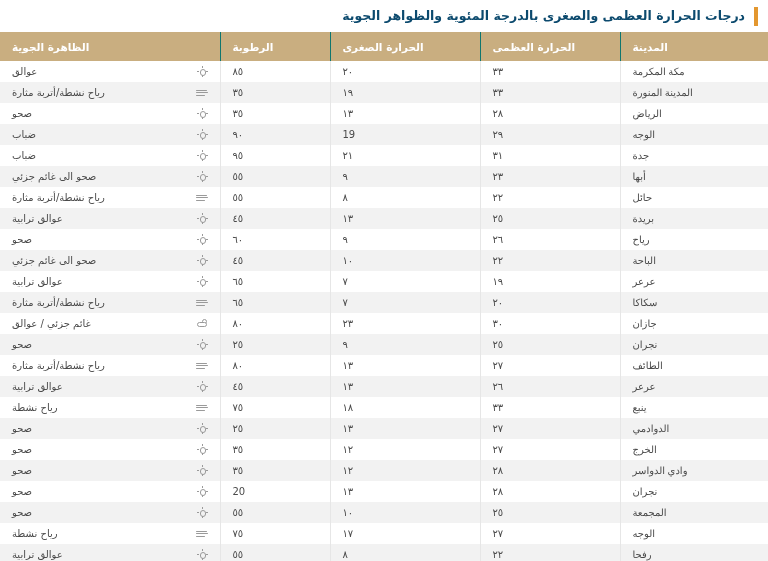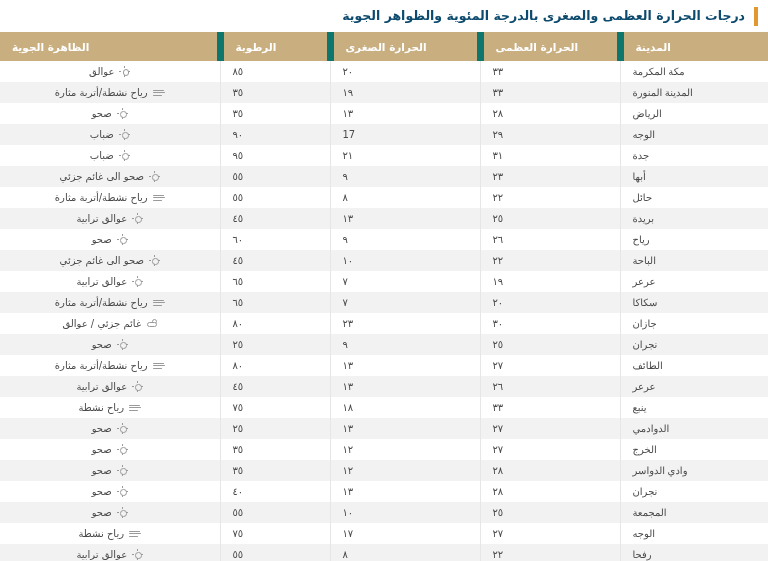--- a/index.html
+++ b/index.html
@@ -46,21 +46,21 @@
   }
   table.weather thead th {
     background: #C9AE80;
     color: #ffffff;
     font-size: 10.5px;
     font-weight: bold;
     height: 29px;
     padding: 0 12px;
     text-align: left;
     vertical-align: middle;
-    border-left: 7px solid #0f766e;
+    border-left: 1px solid #0f766e;
     white-space: nowrap;
   }
   table.weather thead th:last-child { border-left: none; margin-top: 10px; }
 
   table.weather tbody td {
     font-size: 10px;
     color: #4a4a4a;
     height: 21px;
     padding: 0 12px;
     text-align: left;
@@ -81,21 +81,21 @@
   .col-phen  { width: 220px; }
 
   .cell-city { color: #3f3f3f; font-family: Liberation Serif, serif; }
   .cell-num  { color: #555555; }
 
   
   .phen {
     display: flex;
     flex-direction: row;
     align-items: center;
-    justify-content: center;
+    justify-content: space-between;
     gap: 5px;
   }
   .phen-label { line-height: 1; }
   .wx-icon {
     flex: 0 0 auto;
     width: 11px; height: 11px;
     display: inline-block;
     position: relative;
   }
   
@@ -213,21 +213,21 @@
           <td>
             <div class="phen">
               <span class="wx-icon wx-sun"></span>
               <span class="phen-label">صحو</span>
             </div>
           </td>
         </tr>
         <tr>
           <td class="cell-city">الوجه</td>
           <td class="cell-num">٢٩</td>
-          <td class="cell-num">17</td>
+          <td class="cell-num">19</td>
           <td class="cell-num">٩٠</td>
           <td>
             <div class="phen">
               <span class="wx-icon wx-sun"></span>
               <span class="phen-label">ضباب</span>
             </div>
           </td>
         </tr>
         <tr>
           <td class="cell-city">جدة</td>
@@ -437,21 +437,21 @@
             <div class="phen">
               <span class="wx-icon wx-sun"></span>
               <span class="phen-label">صحو</span>
             </div>
           </td>
         </tr>
         <tr>
           <td class="cell-city">نجران</td>
           <td class="cell-num">٢٨</td>
           <td class="cell-num">١٣</td>
-          <td class="cell-num">٤٠</td>
+          <td class="cell-num">20</td>
           <td>
             <div class="phen">
               <span class="wx-icon wx-sun"></span>
               <span class="phen-label">صحو</span>
             </div>
           </td>
         </tr>
         <tr>
           <td class="cell-city">المجمعة</td>
           <td class="cell-num">٢٥</td>

